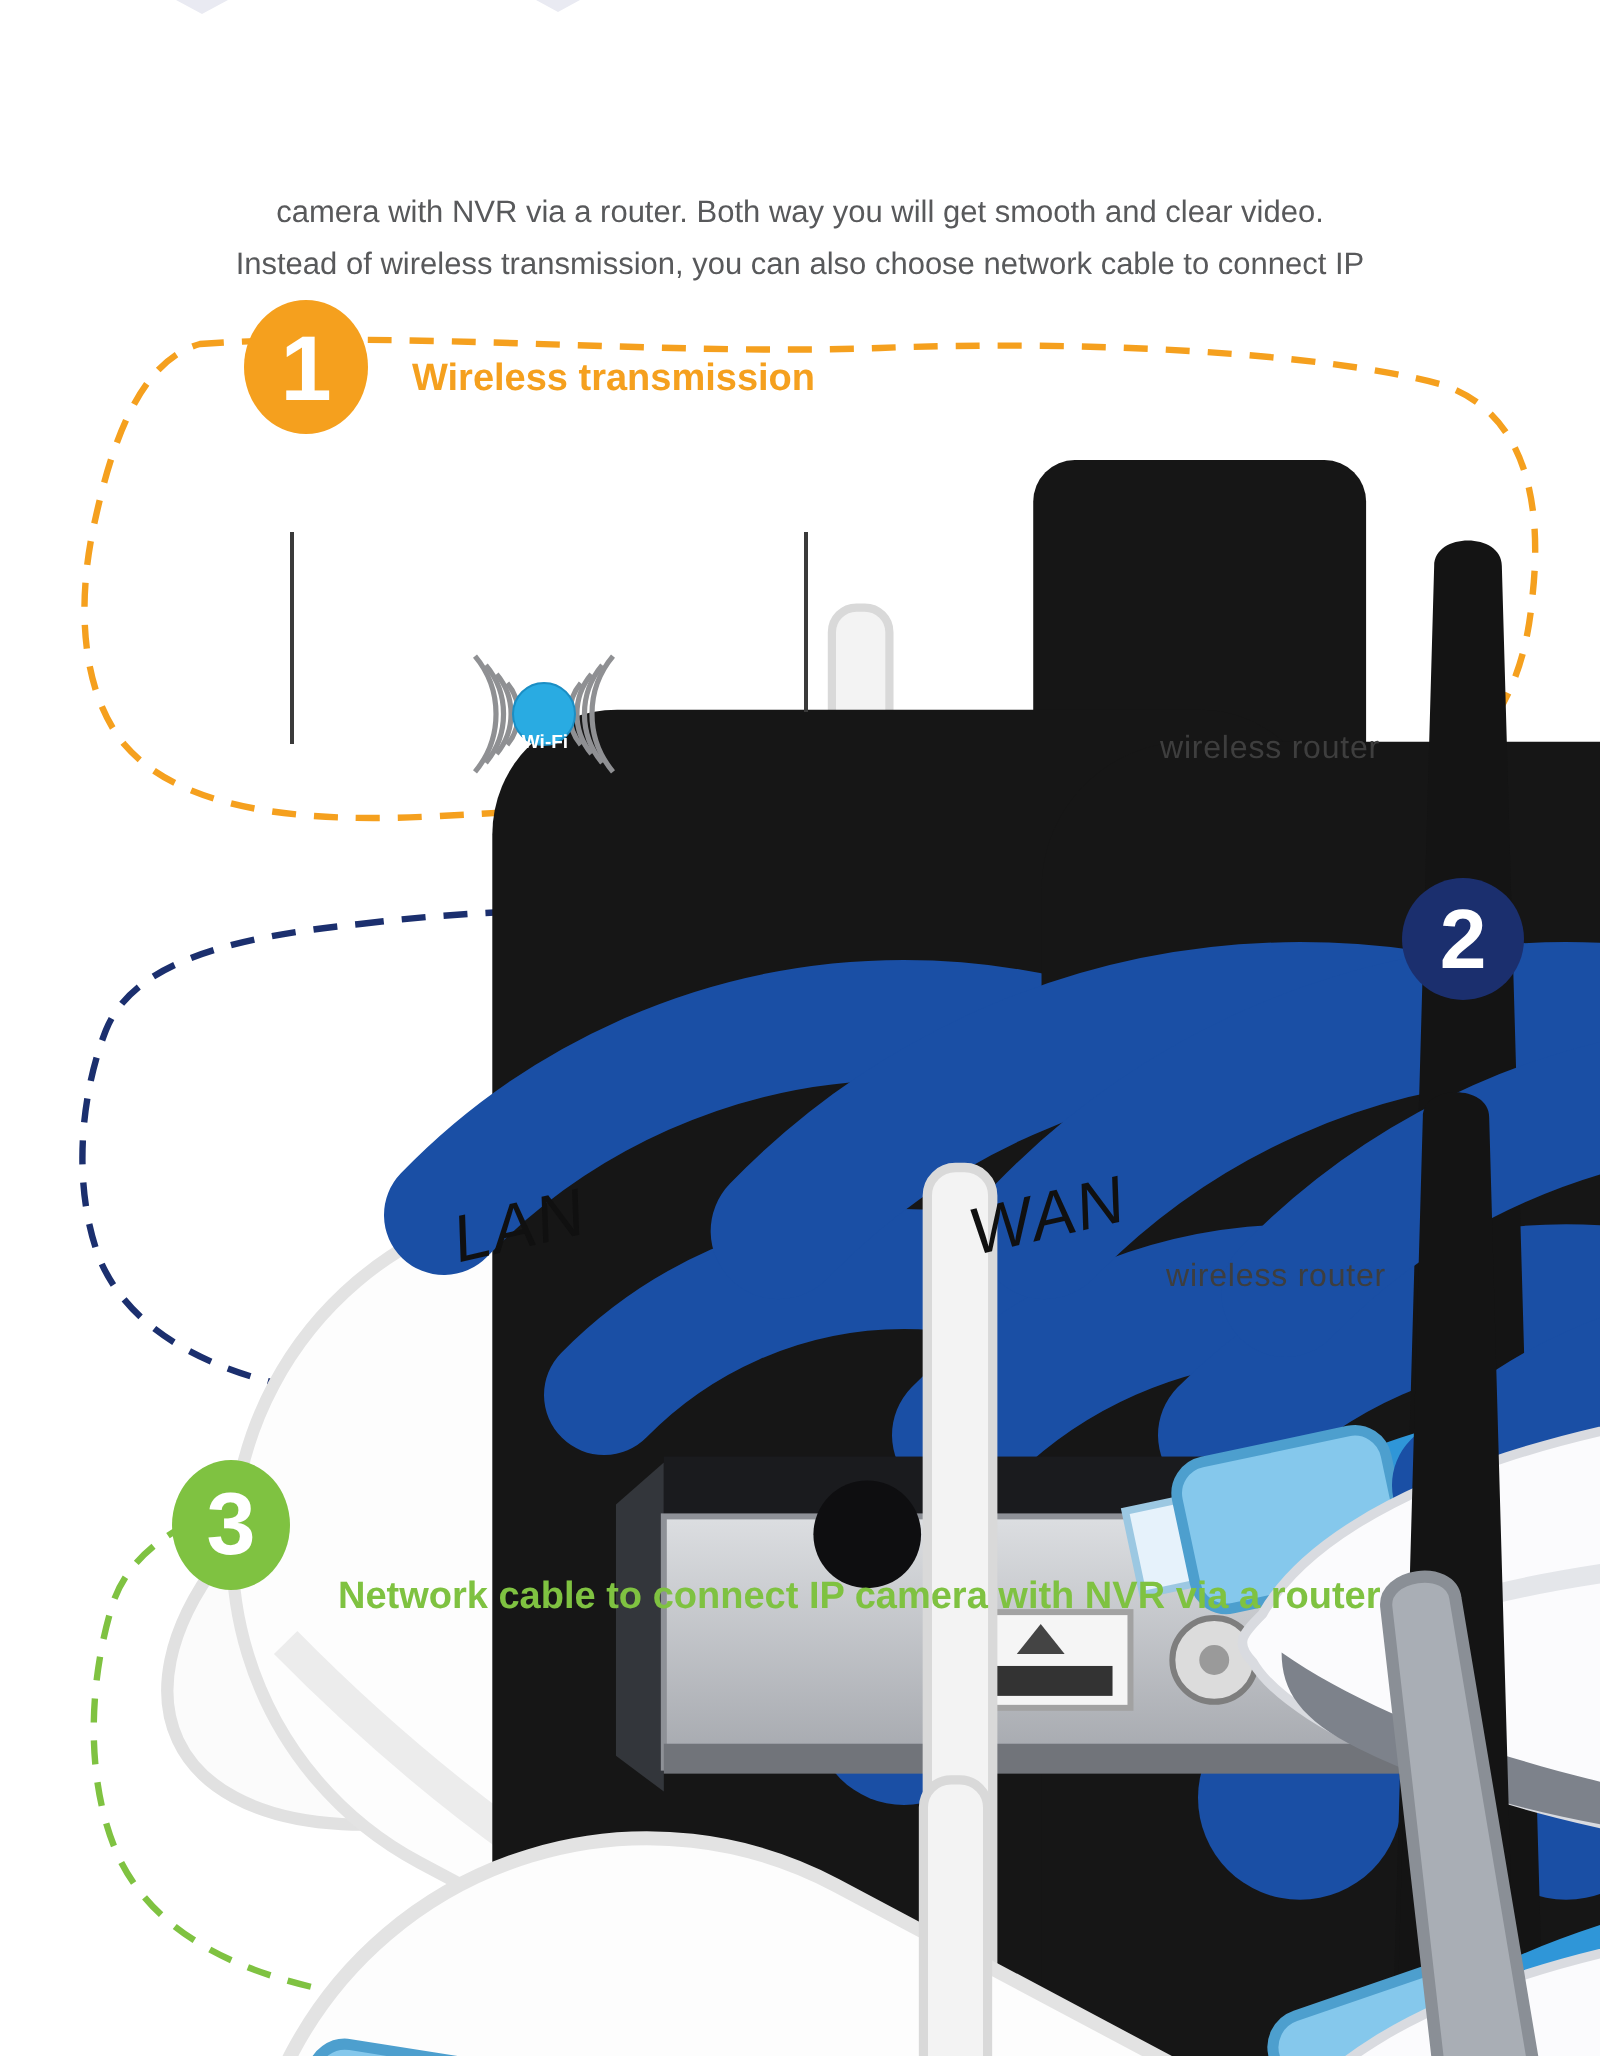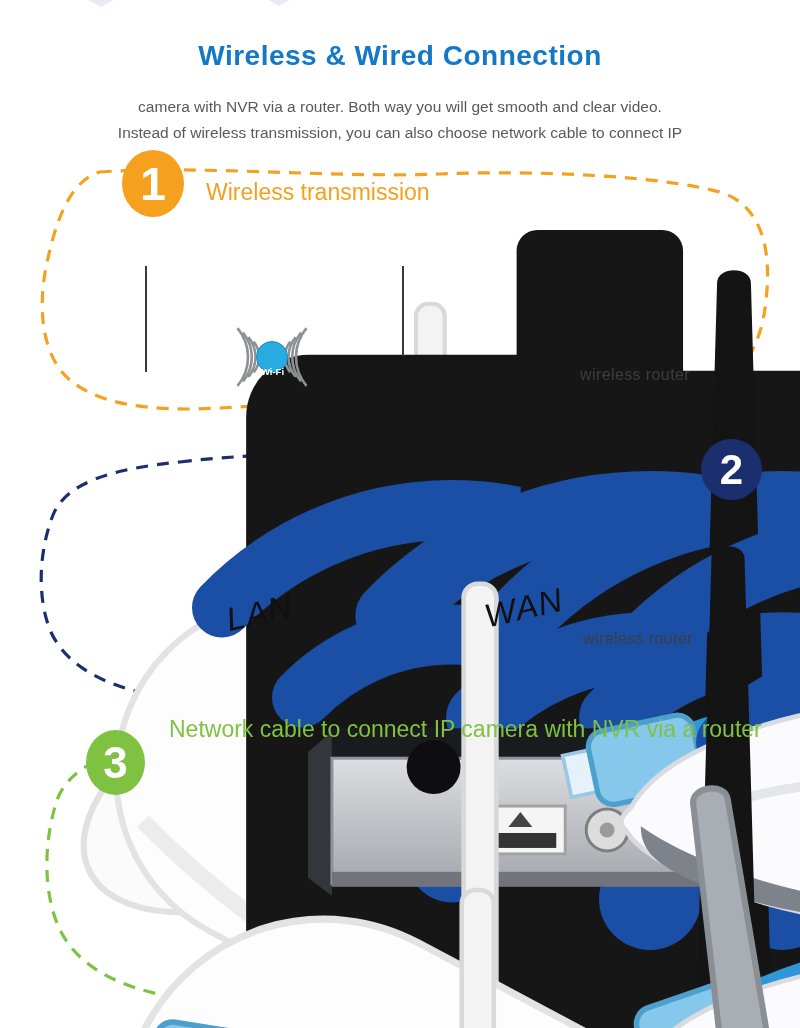--- a/index.html
+++ b/index.html
@@ -8,23 +8,23 @@
   .abs{position:absolute;}
   .page-title{left:0;right:0;top:40px;text-align:center;font-size:28px;font-weight:bold;
               color:var(--title-blue);letter-spacing:.5px;}
   .sub{left:0;right:0;text-align:center;font-size:15.5px;color:var(--body-gray);}
   .sub1{top:88px;margin-top:36px;} .sub2{top:98px;}
   .num-circle{border-radius:50%;color:#fff;font-weight:bold;display:flex;
               align-items:center;justify-content:center;z-index:5;}
   .c1{left:122px;top:150px;width:62px;height:67px;background:var(--accent-orange);font-size:46px;}
   .c2{left:701px;top:439px;width:61px;height:61px;background:var(--accent-navy);font-size:42px;}
   .c3{left:86px;top:730px;width:59px;height:65px;background:var(--accent-green);font-size:44px;}
-  .sec-label{font-weight:normal;font-size:23px;z-index:5;}
+  .sec-label{font-weight:bold;font-size:19px;z-index:5;}
   .lab1{left:206px;top:179px;color:var(--accent-orange);}
-  .lab3{left:169px;top:716px;color:var(--accent-green);}
+  .lab3{left:169px;top:788px;color:var(--accent-green);}
   .cable-word{font-size:33px;font-style:italic;color:#101010;z-index:5;letter-spacing:1px;}
   .lan{left:226px;top:594px;transform:rotate(-13deg);}
   .wan{left:484px;top:589px;transform:rotate(-13deg);}
   .router-label{width:140px;text-align:left;font-size:16px;color:var(--device-label-gray);
                 letter-spacing:.4px;z-index:5;}
   .rl1{left:580px;top:366px;} .rl2{left:583px;top:630px;}
   .wifi-badge-text{left:254px;top:349px;width:37px;text-align:center;font-size:9.5px;
                    font-weight:bold;color:#fff;z-index:6;margin-top:17px;}
   .topmark{background:#e9eaf2;clip-path:polygon(0 0,100% 0,50% 100%);}
   .tm1{left:88px;top:0;width:26px;height:7px;} .tm2{left:268px;top:0;width:22px;height:6px;}
@@ -252,21 +252,20 @@
     <use href="#antenna-gray" transform="translate(328,838) rotate(-8 6 116)"></use>
     <use href="#antenna-gray" transform="translate(448,836) rotate(5 6 116)"></use>
     <use href="#router-rear" transform="translate(310,928) scale(0.97)"></use>
     <use href="#arrow-red" transform="translate(498,946) rotate(-10) scale(0.85)"></use>
     <use href="#cable" transform="translate(486,972) rotate(-15) scale(0.85)"></use>
     <use href="#antenna-black" transform="translate(604,806)"></use>
     <use href="#antenna-black" transform="translate(732,804)"></use>
     <use href="#nvr-rear" transform="translate(578,900) scale(0.85)"></use>
   </svg>
 
-  <div class="abs page-title">Wireless &amp; Wired Connection</div>
   <div class="abs sub sub1">Instead of wireless transmission, you can also choose network cable to connect IP</div>
   <div class="abs sub sub2">camera with NVR via a router. Both way you will get smooth and clear video.</div>
 
   <div class="abs num-circle c1">1</div>
   <div class="abs sec-label lab1">Wireless transmission</div>
   <div class="abs wifi-badge-text">Wi-Fi</div>
   <div class="abs router-label rl1">wireless router</div>
 
   <div class="abs num-circle c2">2</div>
   <div class="abs cable-word lan">LAN</div>

